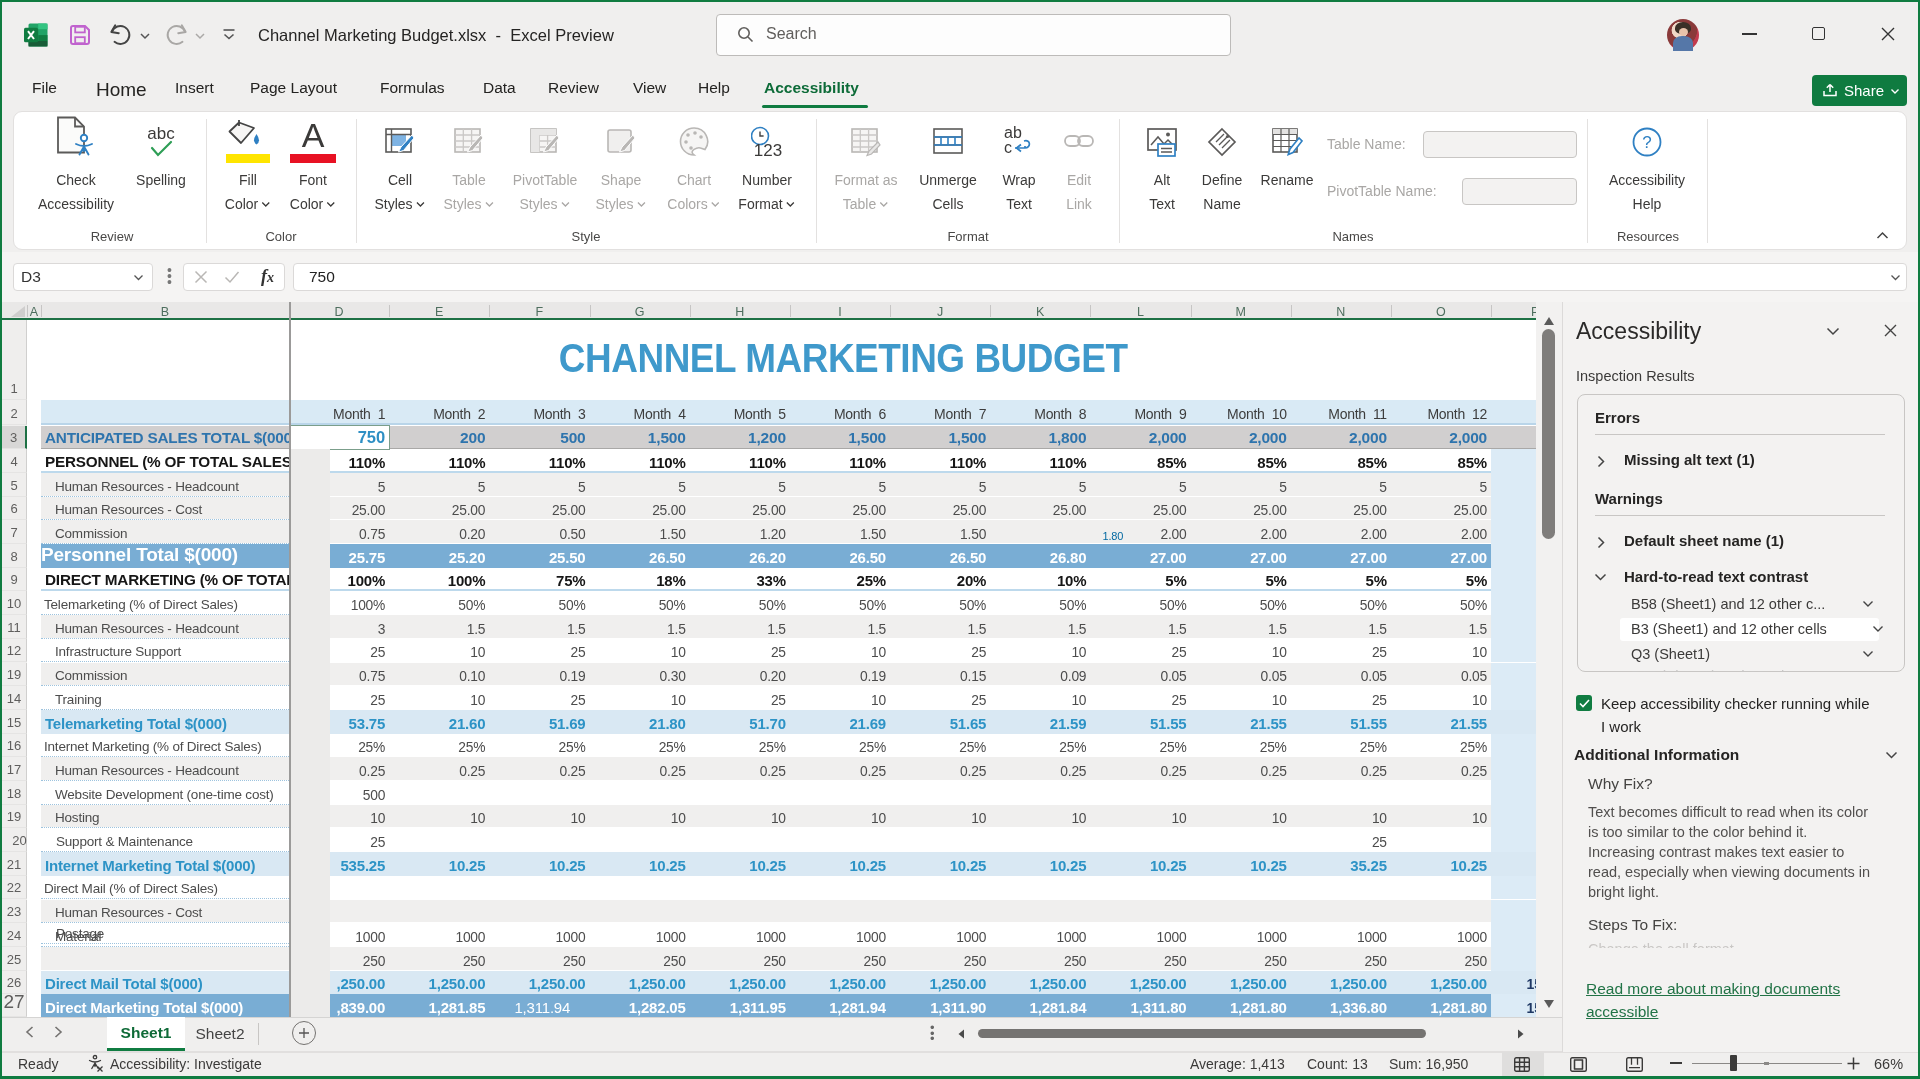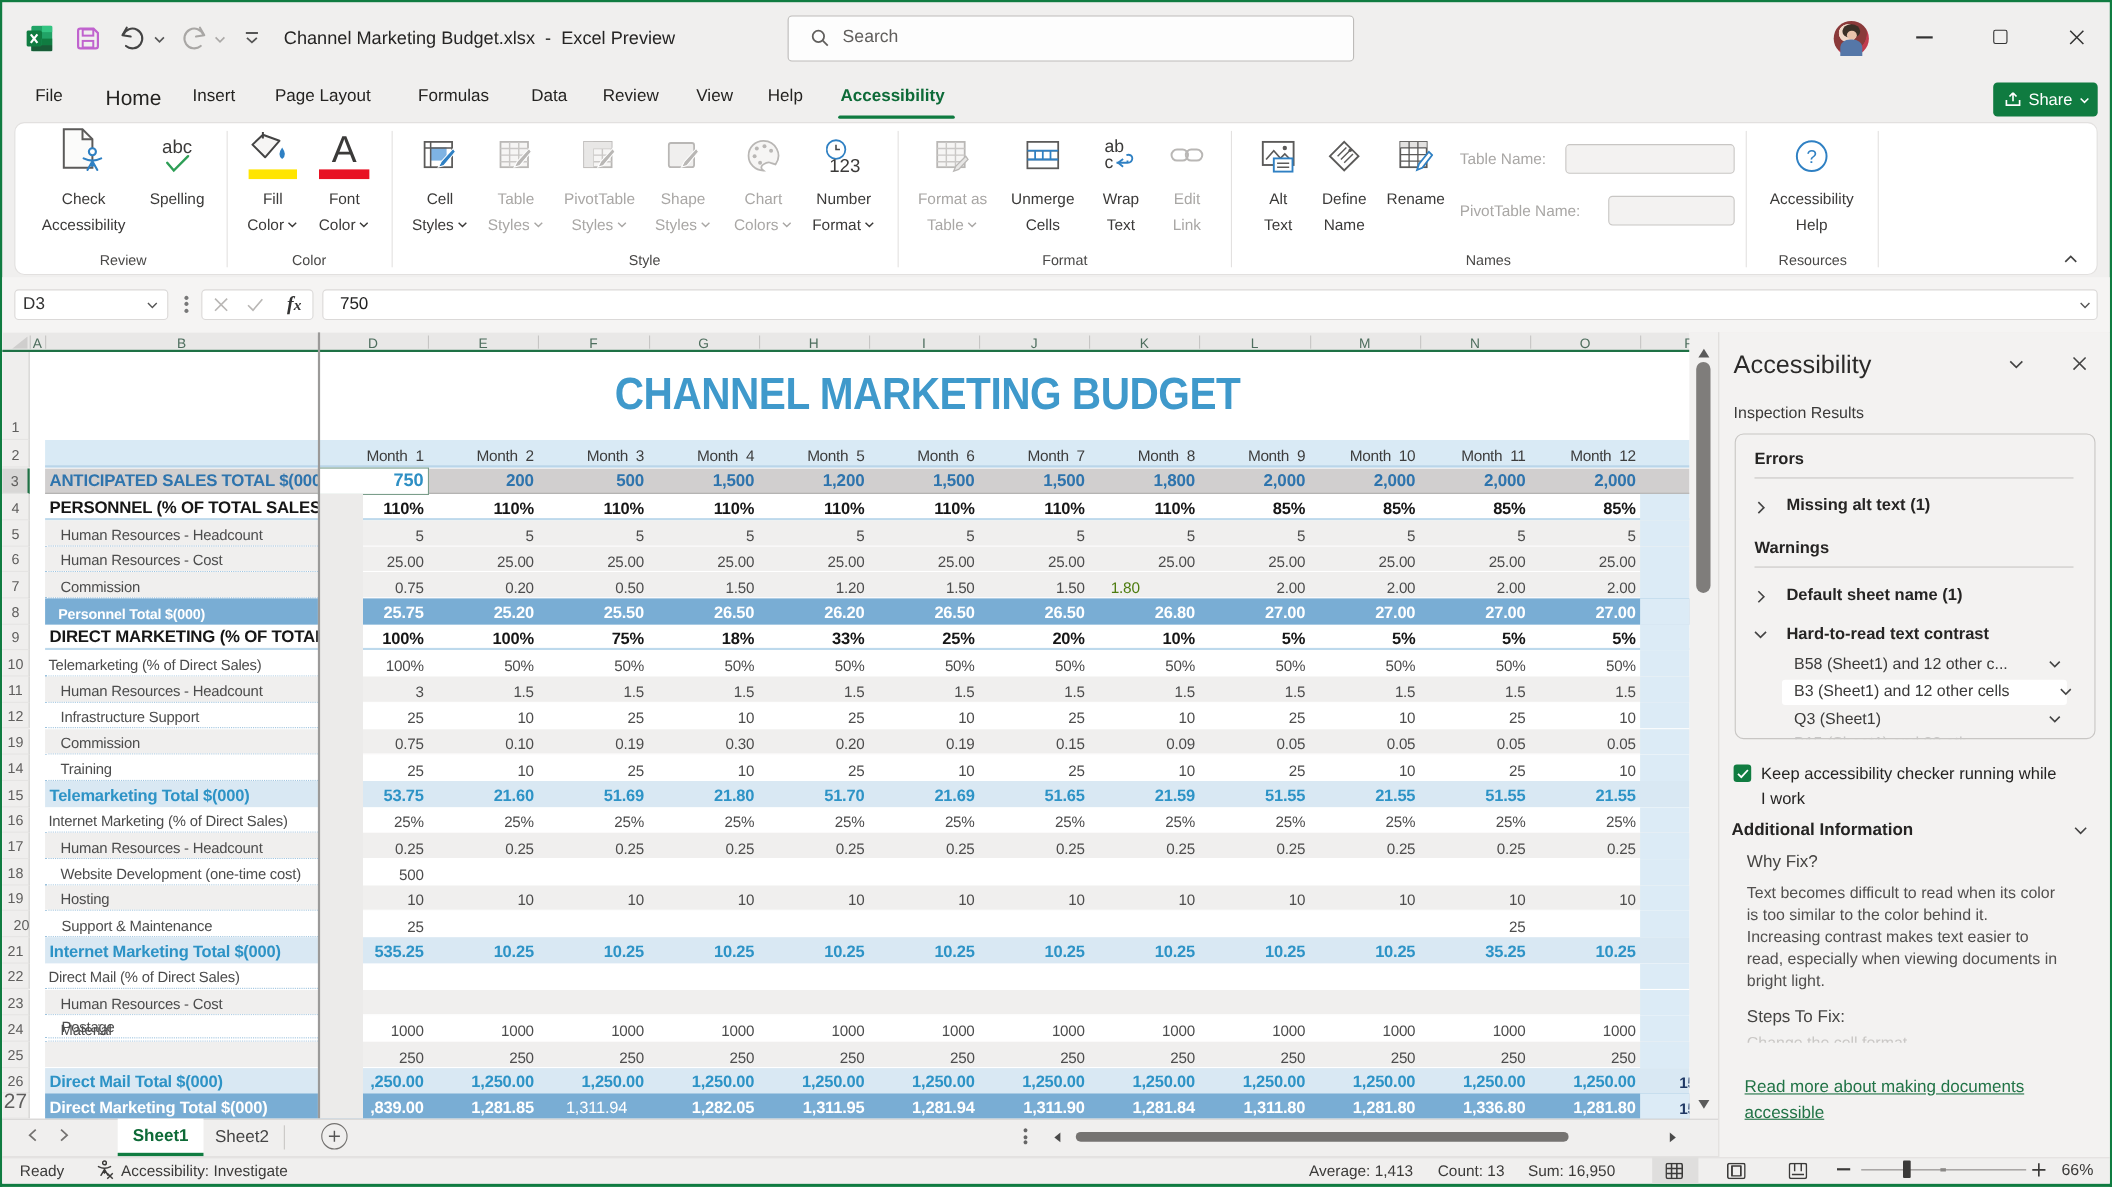--- a/index.html
+++ b/index.html
@@ -405,28 +405,28 @@
 <div class="ab" style="left:39.0px;top:218.30px;width:1495.00px;height:23.70px;background:#f0efee;border-bottom:1.5px solid #ffffff;"></div>
 <div class="ab" style="left:1489.04px;top:218.30px;width:44.96px;height:23.70px;background:#dcebf6;"></div>
 <div class="ab" style="left:39.00px;top:218.30px;width:248.00px;height:23.70px;border-bottom:1px dotted #9dc3de;display:flex;align-items:flex-end;padding-left:14px;padding-bottom:2px;font-size:13.5px;font-weight:normal;color:#4c4c4c;letter-spacing:-0.2px;white-space:nowrap;overflow:hidden;">Commission</div>
 <div class="ab" style="left:287.00px;top:218.30px;width:100.17px;height:23.70px;display:flex;align-items:flex-end;justify-content:flex-end;padding-right:4px;padding-bottom:2px;font-size:13.8px;font-weight:normal;color:#4c4c4c;letter-spacing:-0.2px;">0.75</div>
 <div class="ab" style="left:387.17px;top:218.30px;width:100.17px;height:23.70px;display:flex;align-items:flex-end;justify-content:flex-end;padding-right:4px;padding-bottom:2px;font-size:13.8px;font-weight:normal;color:#4c4c4c;letter-spacing:-0.2px;">0.20</div>
 <div class="ab" style="left:487.34px;top:218.30px;width:100.17px;height:23.70px;display:flex;align-items:flex-end;justify-content:flex-end;padding-right:4px;padding-bottom:2px;font-size:13.8px;font-weight:normal;color:#4c4c4c;letter-spacing:-0.2px;">0.50</div>
 <div class="ab" style="left:587.51px;top:218.30px;width:100.17px;height:23.70px;display:flex;align-items:flex-end;justify-content:flex-end;padding-right:4px;padding-bottom:2px;font-size:13.8px;font-weight:normal;color:#4c4c4c;letter-spacing:-0.2px;">1.50</div>
 <div class="ab" style="left:687.68px;top:218.30px;width:100.17px;height:23.70px;display:flex;align-items:flex-end;justify-content:flex-end;padding-right:4px;padding-bottom:2px;font-size:13.8px;font-weight:normal;color:#4c4c4c;letter-spacing:-0.2px;">1.20</div>
 <div class="ab" style="left:787.85px;top:218.30px;width:100.17px;height:23.70px;display:flex;align-items:flex-end;justify-content:flex-end;padding-right:4px;padding-bottom:2px;font-size:13.8px;font-weight:normal;color:#4c4c4c;letter-spacing:-0.2px;">1.50</div>
 <div class="ab" style="left:888.02px;top:218.30px;width:100.17px;height:23.70px;display:flex;align-items:flex-end;justify-content:flex-end;padding-right:4px;padding-bottom:2px;font-size:13.8px;font-weight:normal;color:#4c4c4c;letter-spacing:-0.2px;">1.50</div>
-<div class="ab" style="left:938px;top:218.30px;width:100.17px;height:23.70px;display:flex;align-items:flex-end;justify-content:flex-end;padding-right:4px;padding-bottom:2px;font-size:14px;font-weight:normal;color:#4d7c0f;letter-spacing:-0.2px;">1.80</div>
+<div class="ab" style="left:1025px;top:218.30px;width:100.17px;height:23.70px;display:flex;align-items:flex-end;justify-content:flex-end;padding-right:4px;padding-bottom:2px;font-size:11px;font-weight:normal;color:#0369a1;letter-spacing:-0.2px;">1.80</div>
 <div class="ab" style="left:1088.36px;top:218.30px;width:100.17px;height:23.70px;display:flex;align-items:flex-end;justify-content:flex-end;padding-right:4px;padding-bottom:2px;font-size:13.8px;font-weight:normal;color:#4c4c4c;letter-spacing:-0.2px;">2.00</div>
 <div class="ab" style="left:1188.53px;top:218.30px;width:100.17px;height:23.70px;display:flex;align-items:flex-end;justify-content:flex-end;padding-right:4px;padding-bottom:2px;font-size:13.8px;font-weight:normal;color:#4c4c4c;letter-spacing:-0.2px;">2.00</div>
 <div class="ab" style="left:1288.70px;top:218.30px;width:100.17px;height:23.70px;display:flex;align-items:flex-end;justify-content:flex-end;padding-right:4px;padding-bottom:2px;font-size:13.8px;font-weight:normal;color:#4c4c4c;letter-spacing:-0.2px;">2.00</div>
 <div class="ab" style="left:1388.87px;top:218.30px;width:100.17px;height:23.70px;display:flex;align-items:flex-end;justify-content:flex-end;padding-right:4px;padding-bottom:2px;font-size:13.8px;font-weight:normal;color:#4c4c4c;letter-spacing:-0.2px;">2.00</div>
 <div class="ab" style="left:39.0px;top:242.00px;width:1495.00px;height:23.70px;background:#79add4;"></div>
 <div class="ab" style="left:1489.04px;top:242.00px;width:44.96px;height:23.70px;background:#dcebf6;"></div>
-<div class="ab" style="left:39.00px;top:242.00px;width:248.00px;height:23.70px;display:flex;align-items:flex-end;padding-left:12px;padding-bottom:2px;font-size:13px;font-weight:bold;color:#ffffff;letter-spacing:-0.2px;white-space:nowrap;overflow:hidden;">Personnel Total $(000)</div>
+<div class="ab" style="left:39.00px;top:242.00px;width:248.00px;height:23.70px;display:flex;align-items:flex-end;padding-left:0;padding-bottom:2px;font-size:19px;font-weight:bold;color:#ffffff;letter-spacing:-0.2px;white-space:nowrap;overflow:hidden;">Personnel Total $(000)</div>
 <div class="ab" style="left:287.00px;top:242.00px;width:100.17px;height:23.70px;display:flex;align-items:flex-end;justify-content:flex-end;padding-right:4px;padding-bottom:2px;font-size:15px;font-weight:bold;color:#ffffff;letter-spacing:-0.2px;">25.75</div>
 <div class="ab" style="left:387.17px;top:242.00px;width:100.17px;height:23.70px;display:flex;align-items:flex-end;justify-content:flex-end;padding-right:4px;padding-bottom:2px;font-size:15px;font-weight:bold;color:#ffffff;letter-spacing:-0.2px;">25.20</div>
 <div class="ab" style="left:487.34px;top:242.00px;width:100.17px;height:23.70px;display:flex;align-items:flex-end;justify-content:flex-end;padding-right:4px;padding-bottom:2px;font-size:15px;font-weight:bold;color:#ffffff;letter-spacing:-0.2px;">25.50</div>
 <div class="ab" style="left:587.51px;top:242.00px;width:100.17px;height:23.70px;display:flex;align-items:flex-end;justify-content:flex-end;padding-right:4px;padding-bottom:2px;font-size:15px;font-weight:bold;color:#ffffff;letter-spacing:-0.2px;">26.50</div>
 <div class="ab" style="left:687.68px;top:242.00px;width:100.17px;height:23.70px;display:flex;align-items:flex-end;justify-content:flex-end;padding-right:4px;padding-bottom:2px;font-size:15px;font-weight:bold;color:#ffffff;letter-spacing:-0.2px;">26.20</div>
 <div class="ab" style="left:787.85px;top:242.00px;width:100.17px;height:23.70px;display:flex;align-items:flex-end;justify-content:flex-end;padding-right:4px;padding-bottom:2px;font-size:15px;font-weight:bold;color:#ffffff;letter-spacing:-0.2px;">26.50</div>
 <div class="ab" style="left:888.02px;top:242.00px;width:100.17px;height:23.70px;display:flex;align-items:flex-end;justify-content:flex-end;padding-right:4px;padding-bottom:2px;font-size:15px;font-weight:bold;color:#ffffff;letter-spacing:-0.2px;">26.50</div>
 <div class="ab" style="left:988.19px;top:242.00px;width:100.17px;height:23.70px;display:flex;align-items:flex-end;justify-content:flex-end;padding-right:4px;padding-bottom:2px;font-size:15px;font-weight:bold;color:#ffffff;letter-spacing:-0.2px;">26.80</div>
 <div class="ab" style="left:1088.36px;top:242.00px;width:100.17px;height:23.70px;display:flex;align-items:flex-end;justify-content:flex-end;padding-right:4px;padding-bottom:2px;font-size:15px;font-weight:bold;color:#ffffff;letter-spacing:-0.2px;">27.00</div>
 <div class="ab" style="left:1188.53px;top:242.00px;width:100.17px;height:23.70px;display:flex;align-items:flex-end;justify-content:flex-end;padding-right:4px;padding-bottom:2px;font-size:15px;font-weight:bold;color:#ffffff;letter-spacing:-0.2px;">27.00</div>

